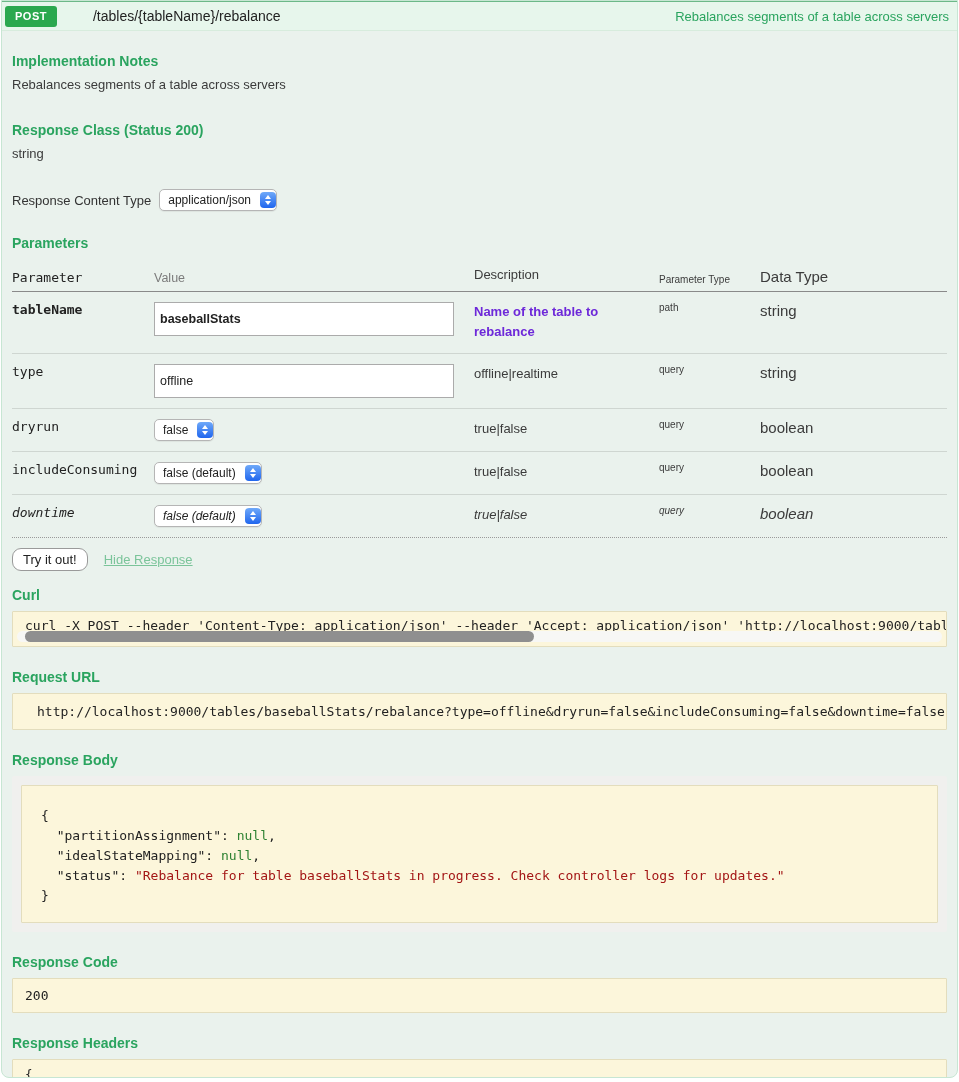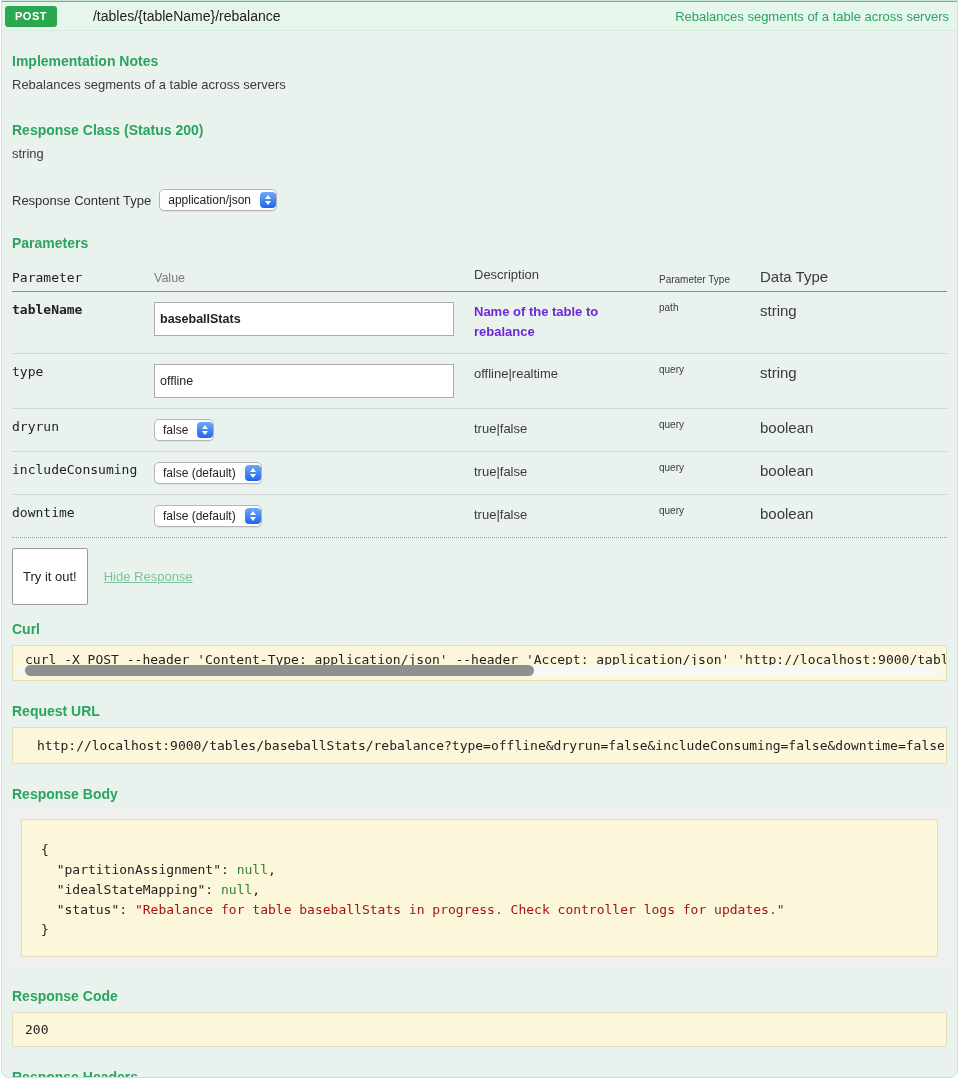--- a/index.html
+++ b/index.html
@@ -59,41 +59,41 @@
     width:16px; height:16px; border-radius:4px; margin-left:9px;
     background:linear-gradient(#6fa9f9,#2066ee);
     display:flex; flex-direction:column; align-items:center; justify-content:center;
   }
   .tri-up { width:0;height:0;border-left:3px solid transparent;border-right:3px solid transparent;border-bottom:4px solid #fff;margin-bottom:2px; }
   .tri-down{ width:0;height:0;border-left:3px solid transparent;border-right:3px solid transparent;border-top:4px solid #fff; }
   
   .ptable { margin-top:6px; }
   .phead { display:flex; font-size:12.5px; color:#7b7b7b; padding:6px 0 6px 0; border-bottom:1px solid #8a8a8a; align-items:flex-end; }
   .prow  { display:flex; border-bottom:1px solid #cfd6d1; padding:10px 0 10px 0; min-height:41px; }
-  .prow.last { border-bottom:1px dotted #9a9a9a; }
+  .prow.last { border-bottom:1px dotted #9a9a9a;font-style:italic; }
   .prow.req { min-height:62px; }
   .c { padding-right:10px; }
   .cp  { width:142px; font-family:"DejaVu Sans Mono", monospace; font-size:13px; color:#222; }
   .cv  { width:320px; }
   .cd  { width:185px; font-size:13px; color:#3b3b3b; line-height:1.55; }
   .ct  { width:101px; font-size:10px; color:#3b3b3b; }
   .cdt { flex:1; font-size:15px; color:#3b3b3b; }
   .req .cp { font-weight:bold; }
   .req .cd { font-weight:bold; color:#6d28d9; }
   .pinput {
     width:300px; height:23px; border:1px solid #ababab; background:#fff;
     font-family:"Liberation Sans", sans-serif; font-size:12.5px; color:#222; padding:16px 5px;
   }
   .pinput.bold { font-weight:bold; }
   
   .actions { display:flex; align-items:center; margin-top:10px; }
   .try-btn {
-    background:#fff; border:1px solid #9a9a9a; border-radius:2px;
+    background:#fff; border:1px solid #9a9a9a; border-radius:9px;
     font-family:"Liberation Sans", sans-serif;
-    font-size:13px; color:#222; padding:20px 10px; cursor:pointer;
+    font-size:13px; color:#222; padding:3px 10px; cursor:pointer;
   }
   .hide-link { margin-left:16px; font-size:13px; color:var(--link,#7bc49a); text-decoration:underline; cursor:pointer; }
   
   .codebox {
     background:var(--code-bg,#fcf6db); border:1px solid #e3ddbd; border-radius:1px;
     font-family:"DejaVu Sans Mono", monospace; font-size:13px; color:#222;
     padding:10px 24px; overflow:hidden; white-space:pre;
   }
   .curl-box { position:relative; height:36px; padding:0; }
   .curl-box pre {

